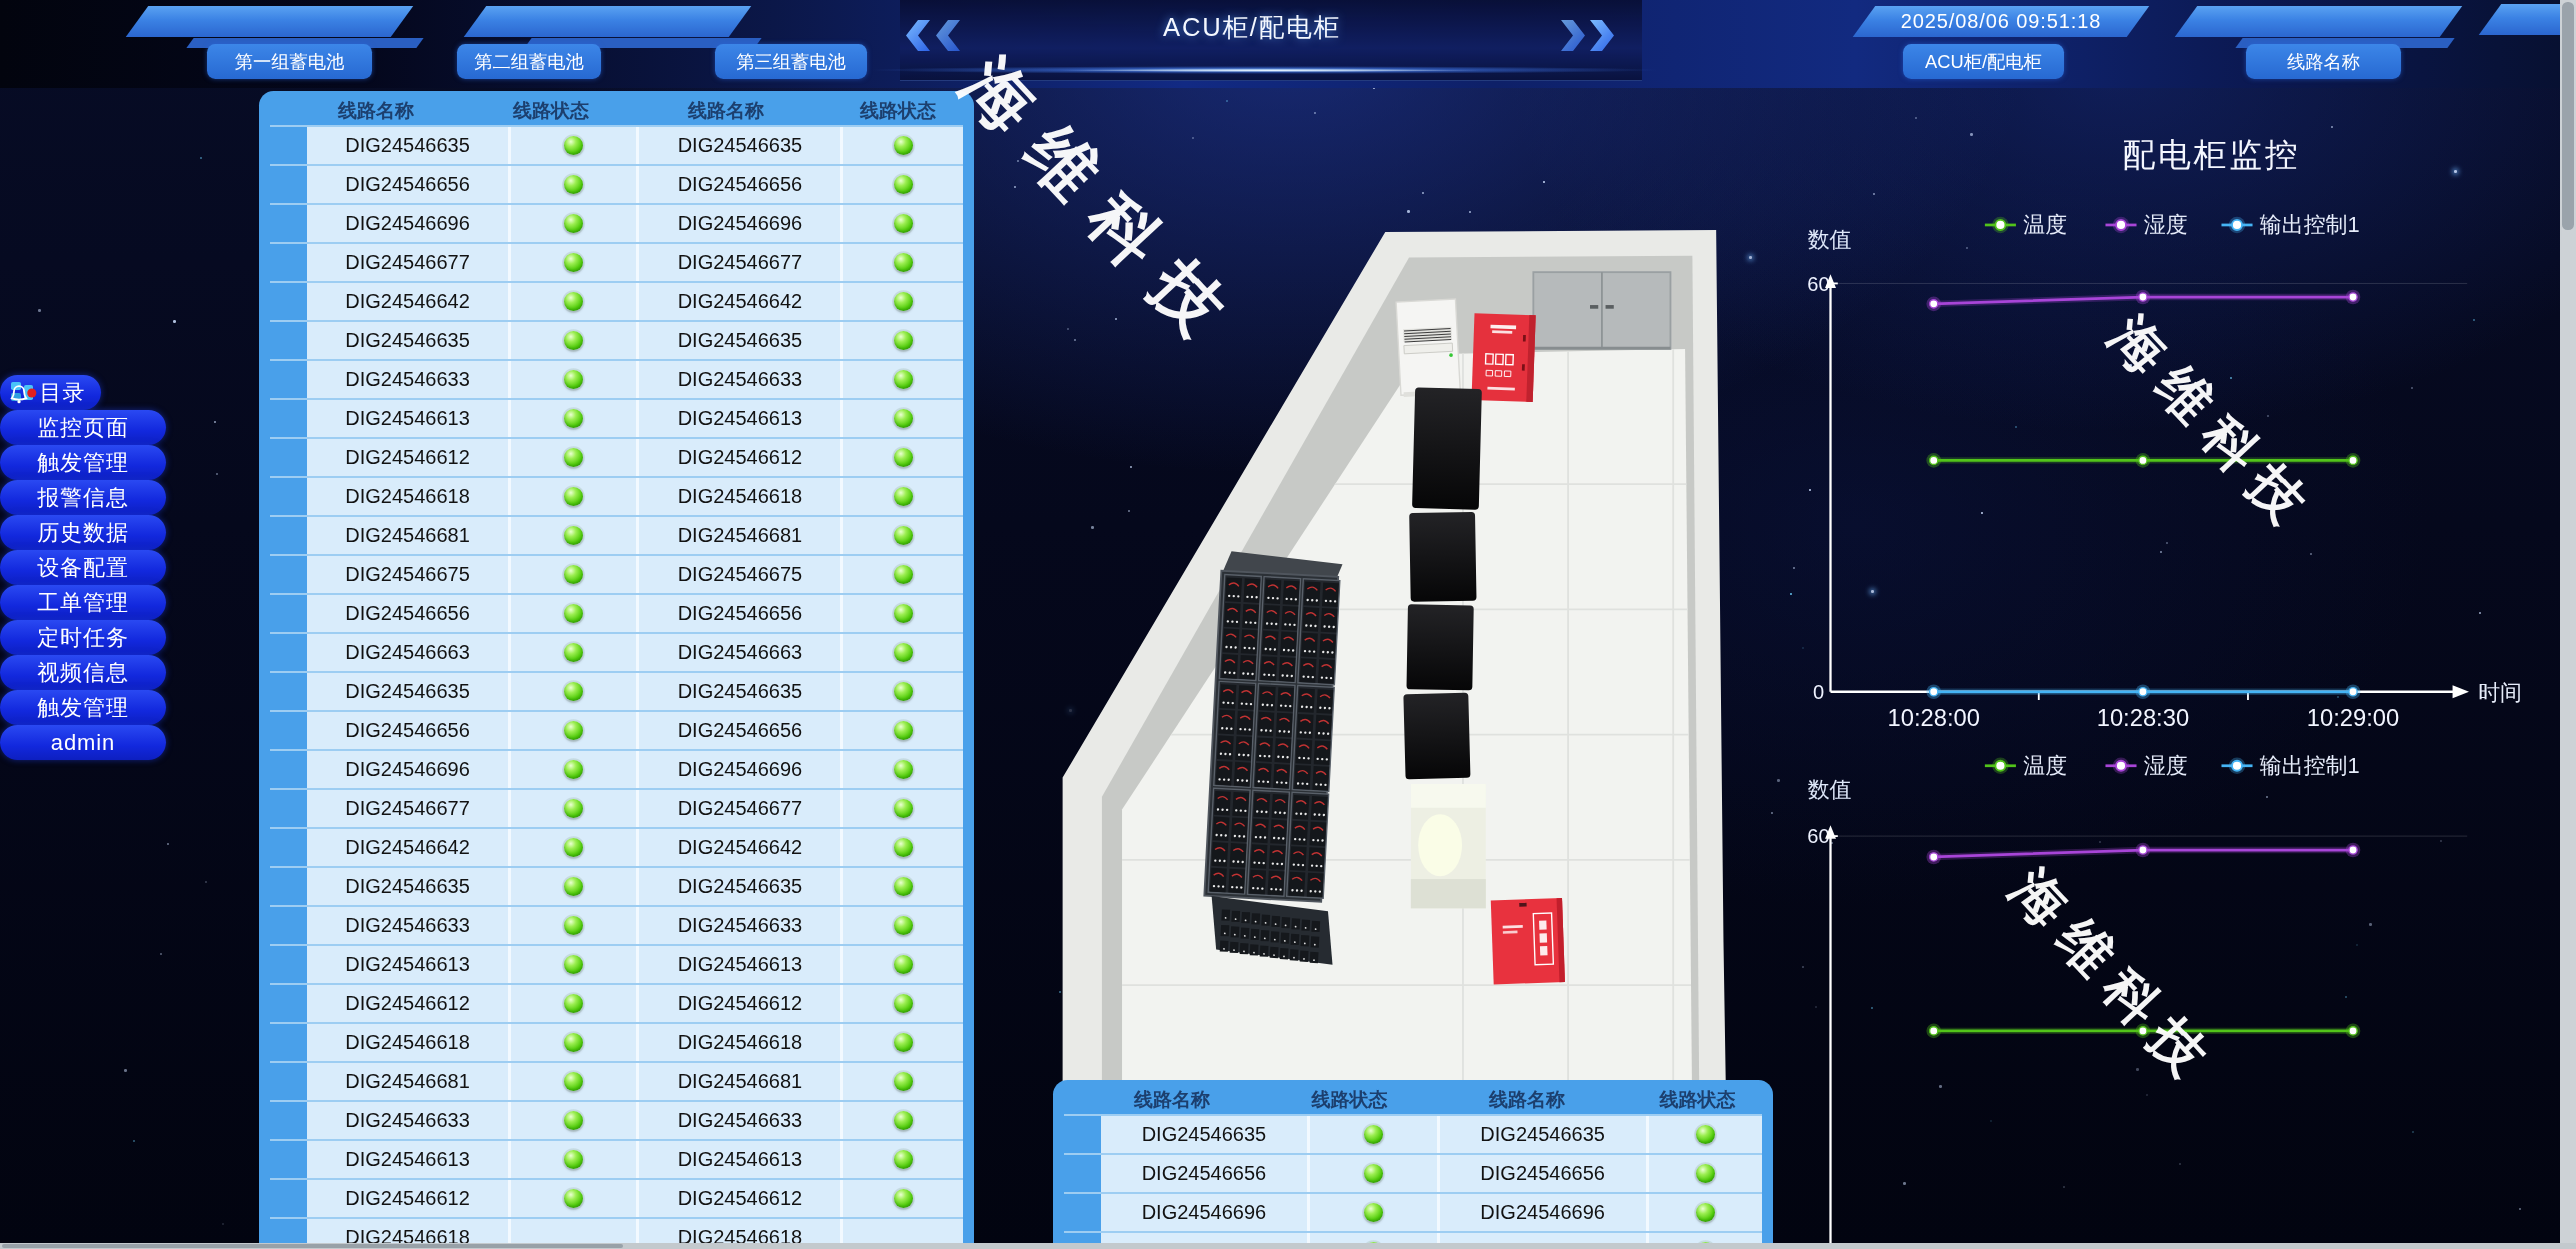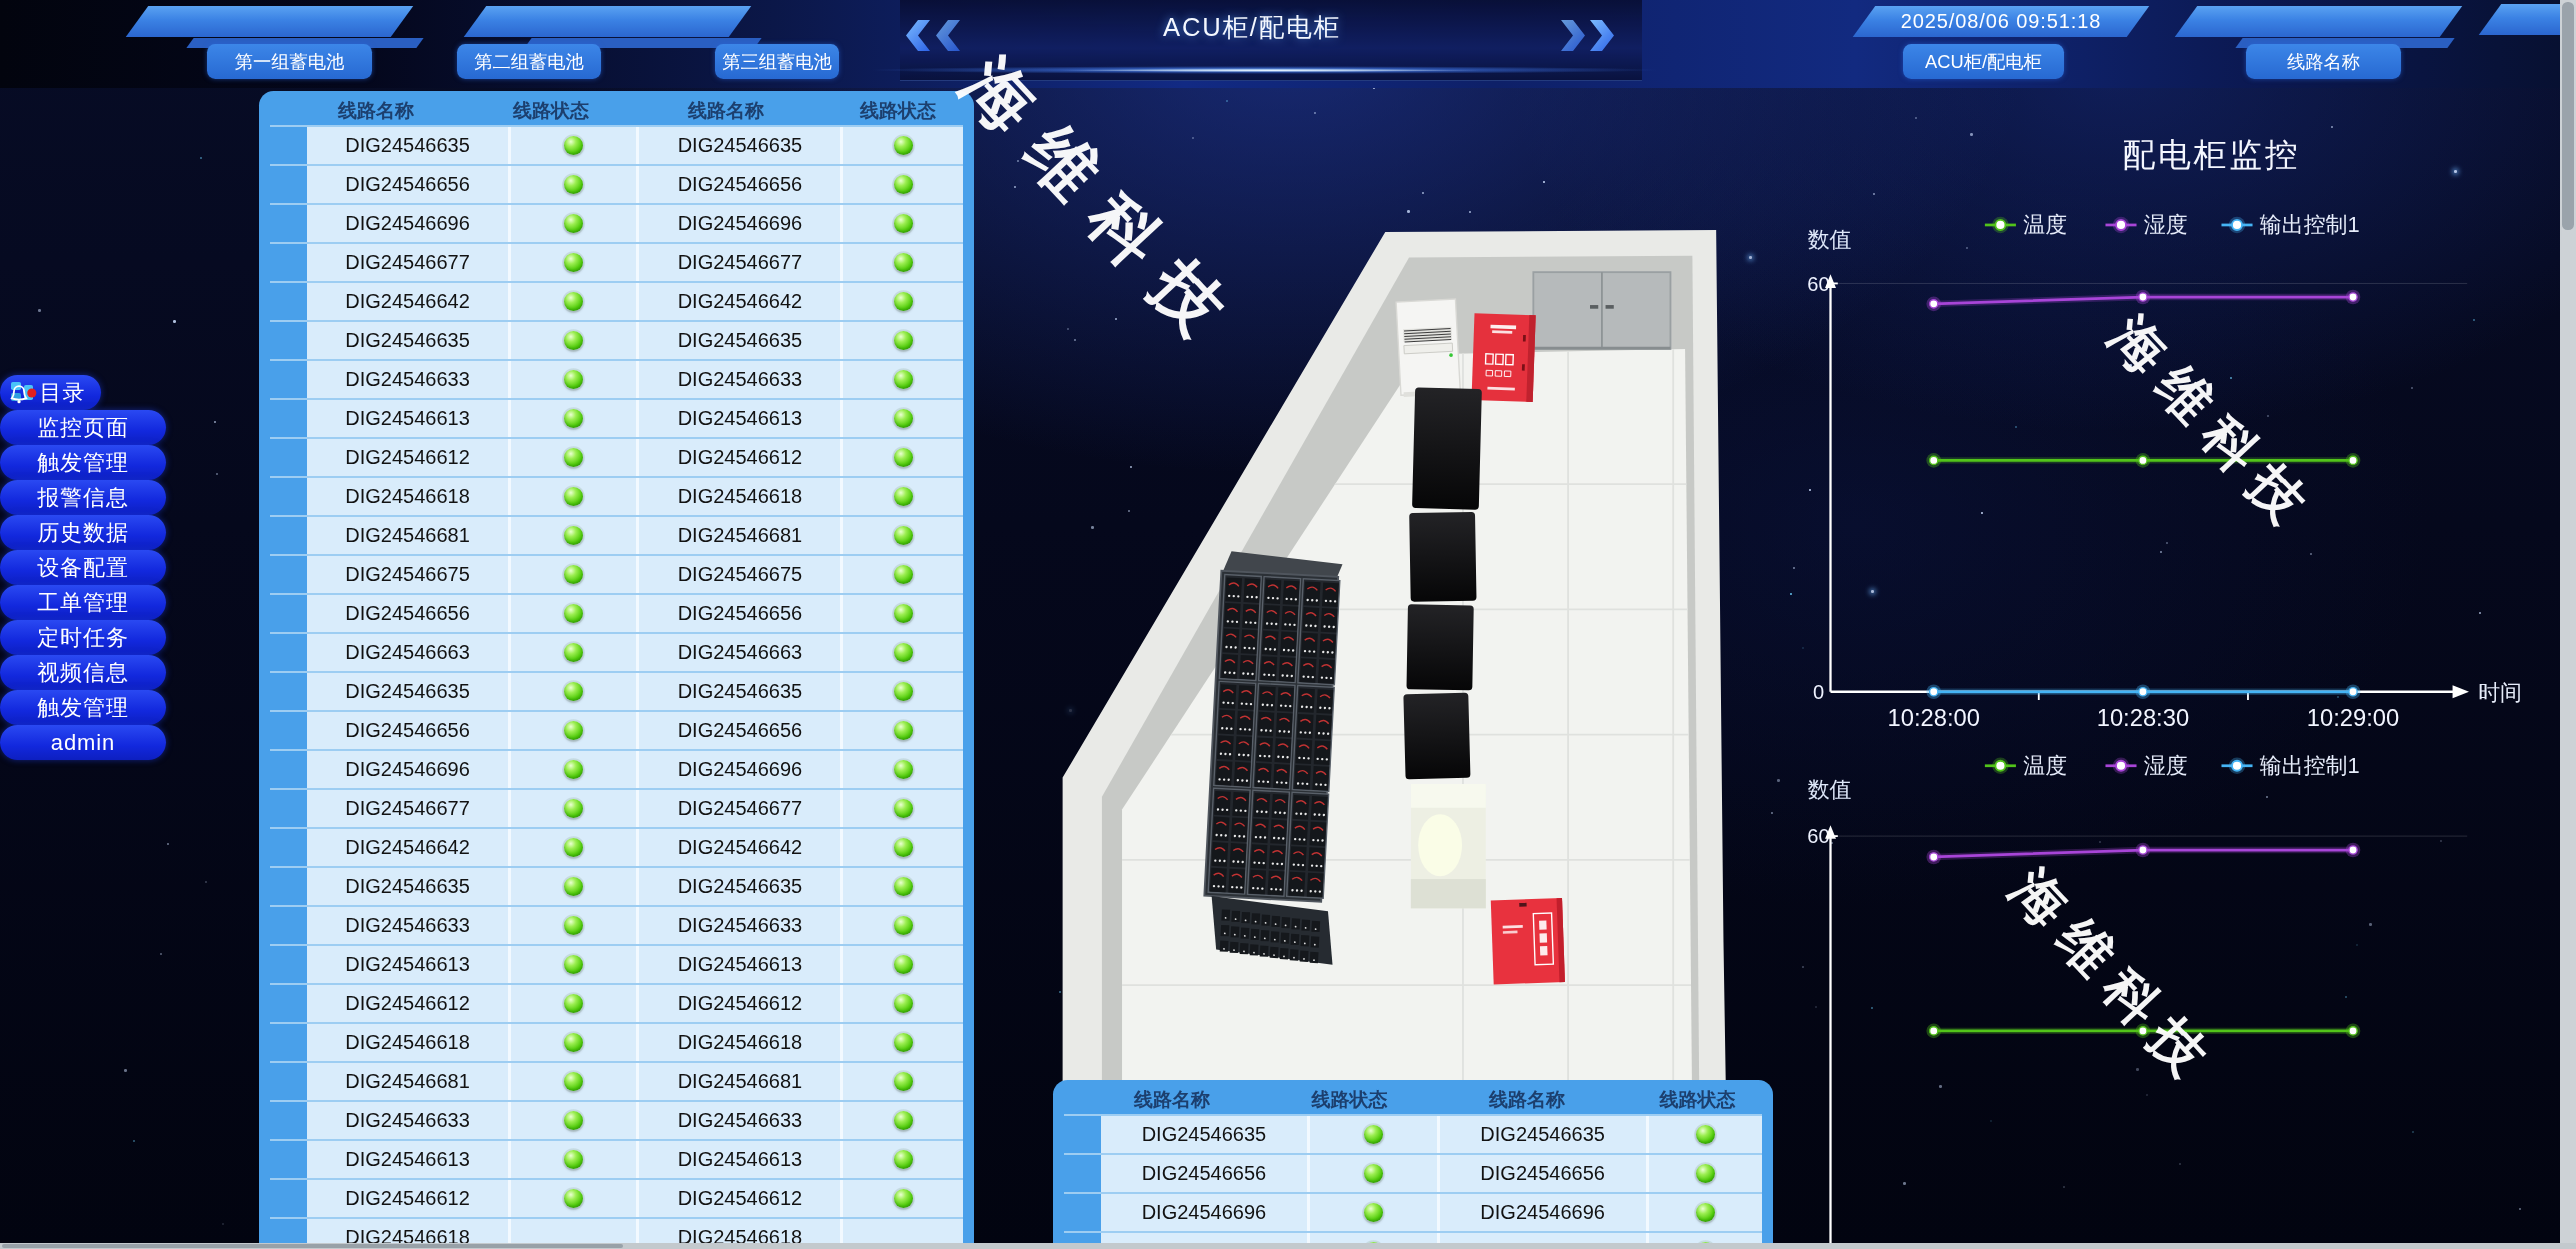--- a/index.html
+++ b/index.html
@@ -262,21 +262,21 @@
   <div class="abs plate" style="left:1864px;top:5.5px;width:274px;">
     <span class="in">2025/08/06 09:51:18</span>
   </div>
   <div class="abs plate" style="left:2186px;top:5.5px;width:265px;"></div>
   <div class="abs tail" style="left:2239px;top:38px;width:212px;"></div>
   <div class="abs plate" style="left:2490px;top:3.7px;width:119px;"></div>
 </div>
 
 <div class="abs btn" style="left:207px;width:165px;z-index:9;">第一组蓄电池</div>
 <div class="abs btn" style="left:457px;width:144px;z-index:9;">第二组蓄电池</div>
-<div class="abs btn" style="left:715px;width:124px;z-index:9;">第三组蓄电池</div>
+<div class="abs btn" style="left:715px;width:152px;z-index:9;">第三组蓄电池</div>
 <div class="abs btn" style="left:1903px;width:161px;z-index:9;">ACU柜/配电柜</div>
 <div class="abs btn" style="left:2246px;width:155px;z-index:9;">线路名称</div>
 
 <nav class="abs" id="sidebar" style="left:0;top:375px;width:183px;height:448px;z-index:20;">
     <div class="pill" style="top: 3.7px; width: 77px; padding-left: 24px;">
       <span style="position: absolute; left: 11px; top: 7.3px; width: 24px; height: 20px;">
         <i style="position: absolute; left: 0px; top: 0px; width: 10px; height: 8.2px; background: rgb(73, 195, 248); border-radius: 1.8px;"></i>
         <i style="position: absolute; left: 0px; top: 11px; width: 10px; height: 8.2px; background: rgb(47, 159, 224); border-radius: 1.8px;"></i>
         <i style="position: absolute; left: 12.8px; top: 2.7px; width: 9.1px; height: 14.6px; background: rgb(73, 195, 248); border-radius: 1.8px;"></i>
       </span>

